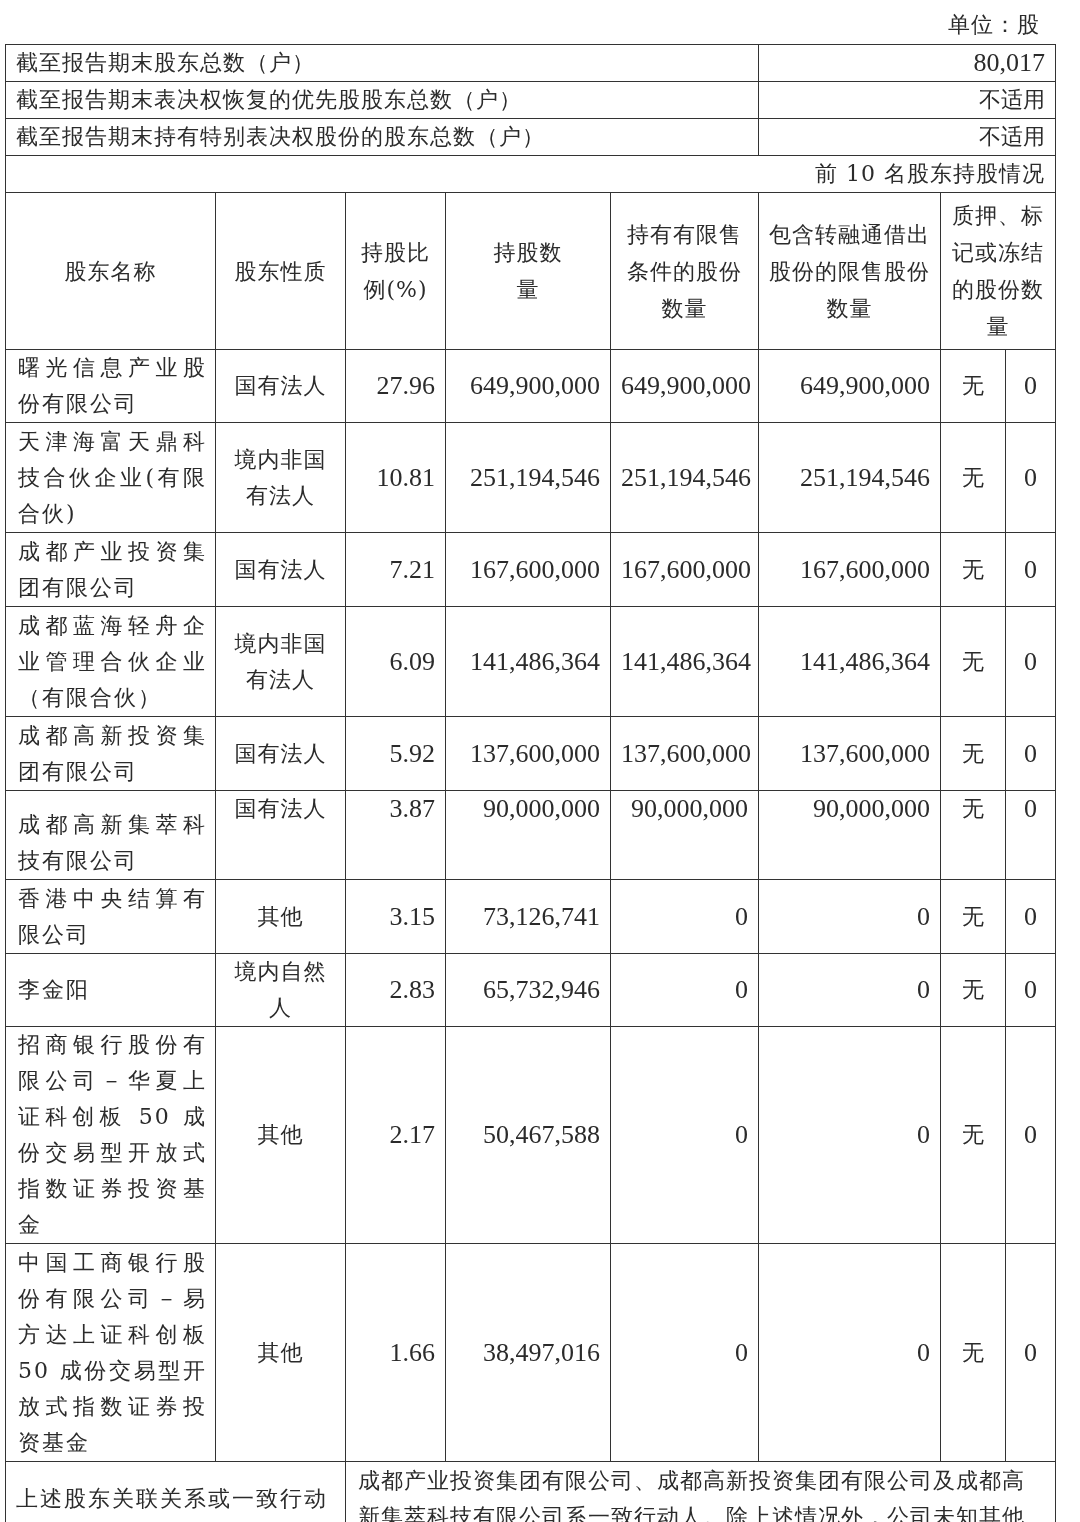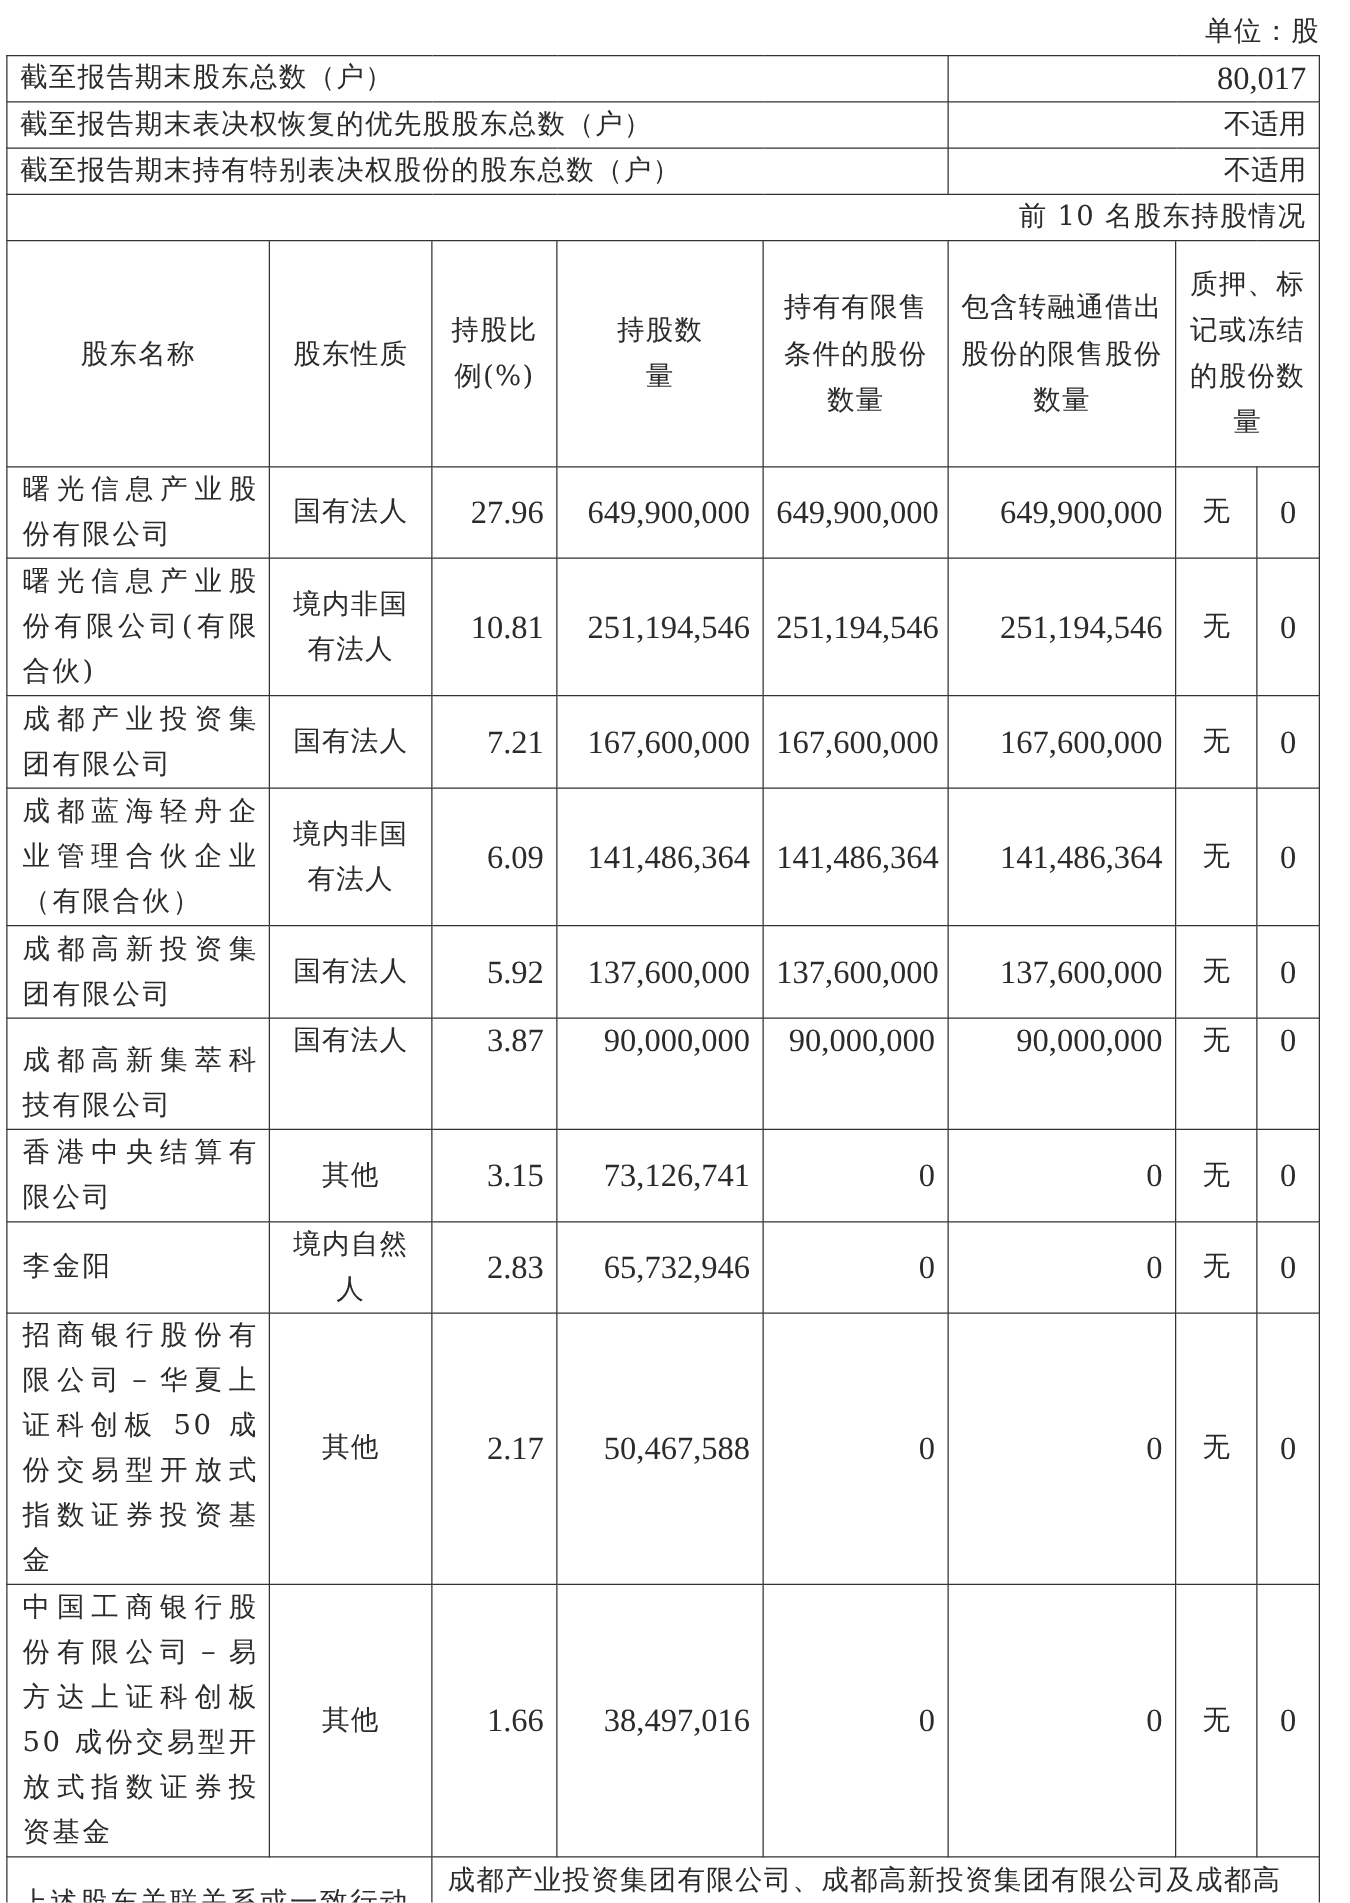--- a/index.html
+++ b/index.html
@@ -2,21 +2,21 @@
 <html><head>
 <meta charset="utf-8">
 <style>
   html, body { margin: 0; padding: 0; background: #ffffff; }
   body {
     width: 1080px; height: 1522px; overflow: hidden; position: relative;
     font-family: "DejaVu Serif", "Liberation Serif", serif;
     color: #2b2b2b;
   }
   .unit {
-    position: absolute; top: 10px; right: 24px;
+    position: absolute; top: 10px; right: 40px;
     font-size: 22px; letter-spacing: 1px;
   }
   table {
     position: absolute; left: 5px; top: 44px;
     width: 1050px; border-collapse: collapse; table-layout: fixed;
     font-size: 22px;
   }
   td {
     border: 1.5px solid #333;
     padding: 0 10px;
@@ -67,35 +67,35 @@
     <tr>
       <td class="sec" colspan="8">前 10 名股东持股情况</td>
     </tr>
     <tr class="hdr">
       <td>股东名称</td>
       <td>股东性质</td>
       <td>持股比例(%)</td>
       <td style="padding:0 40px">持股数量</td>
       <td>持有有限售条件的股份数量</td>
       <td style="padding:0 8px">包含转融通借出股份的限售股份数量</td>
-      <td colspan="2" style="padding:16px 8px">质押、标记或冻结的股份数量</td>
+      <td colspan="2" style="padding:4px 8px">质押、标记或冻结的股份数量</td>
     </tr>
 
     <tr style="height:73px">
       <td class="name">曙光信息产业股份有限公司</td>
       <td class="nature">国有法人</td>
       <td class="num">27.96</td>
       <td class="num">649,900,000</td>
       <td class="num">649,900,000</td>
       <td class="num">649,900,000</td>
       <td class="ctr">无</td>
       <td class="ctr num" style="text-align:center">0</td>
     </tr>
     <tr style="height:110px">
-      <td class="name">曙光信息产业股份有限公司(有限合伙)</td>
+      <td class="name">天津海富天鼎科技合伙企业(有限合伙)</td>
       <td class="nature">境内非国有法人</td>
       <td class="num">10.81</td>
       <td class="num">251,194,546</td>
       <td class="num">251,194,546</td>
       <td class="num">251,194,546</td>
       <td class="ctr">无</td>
       <td class="ctr num" style="text-align:center">0</td>
     </tr>
     <tr style="height:74px">
       <td class="name">成都产业投资集团有限公司</td>

